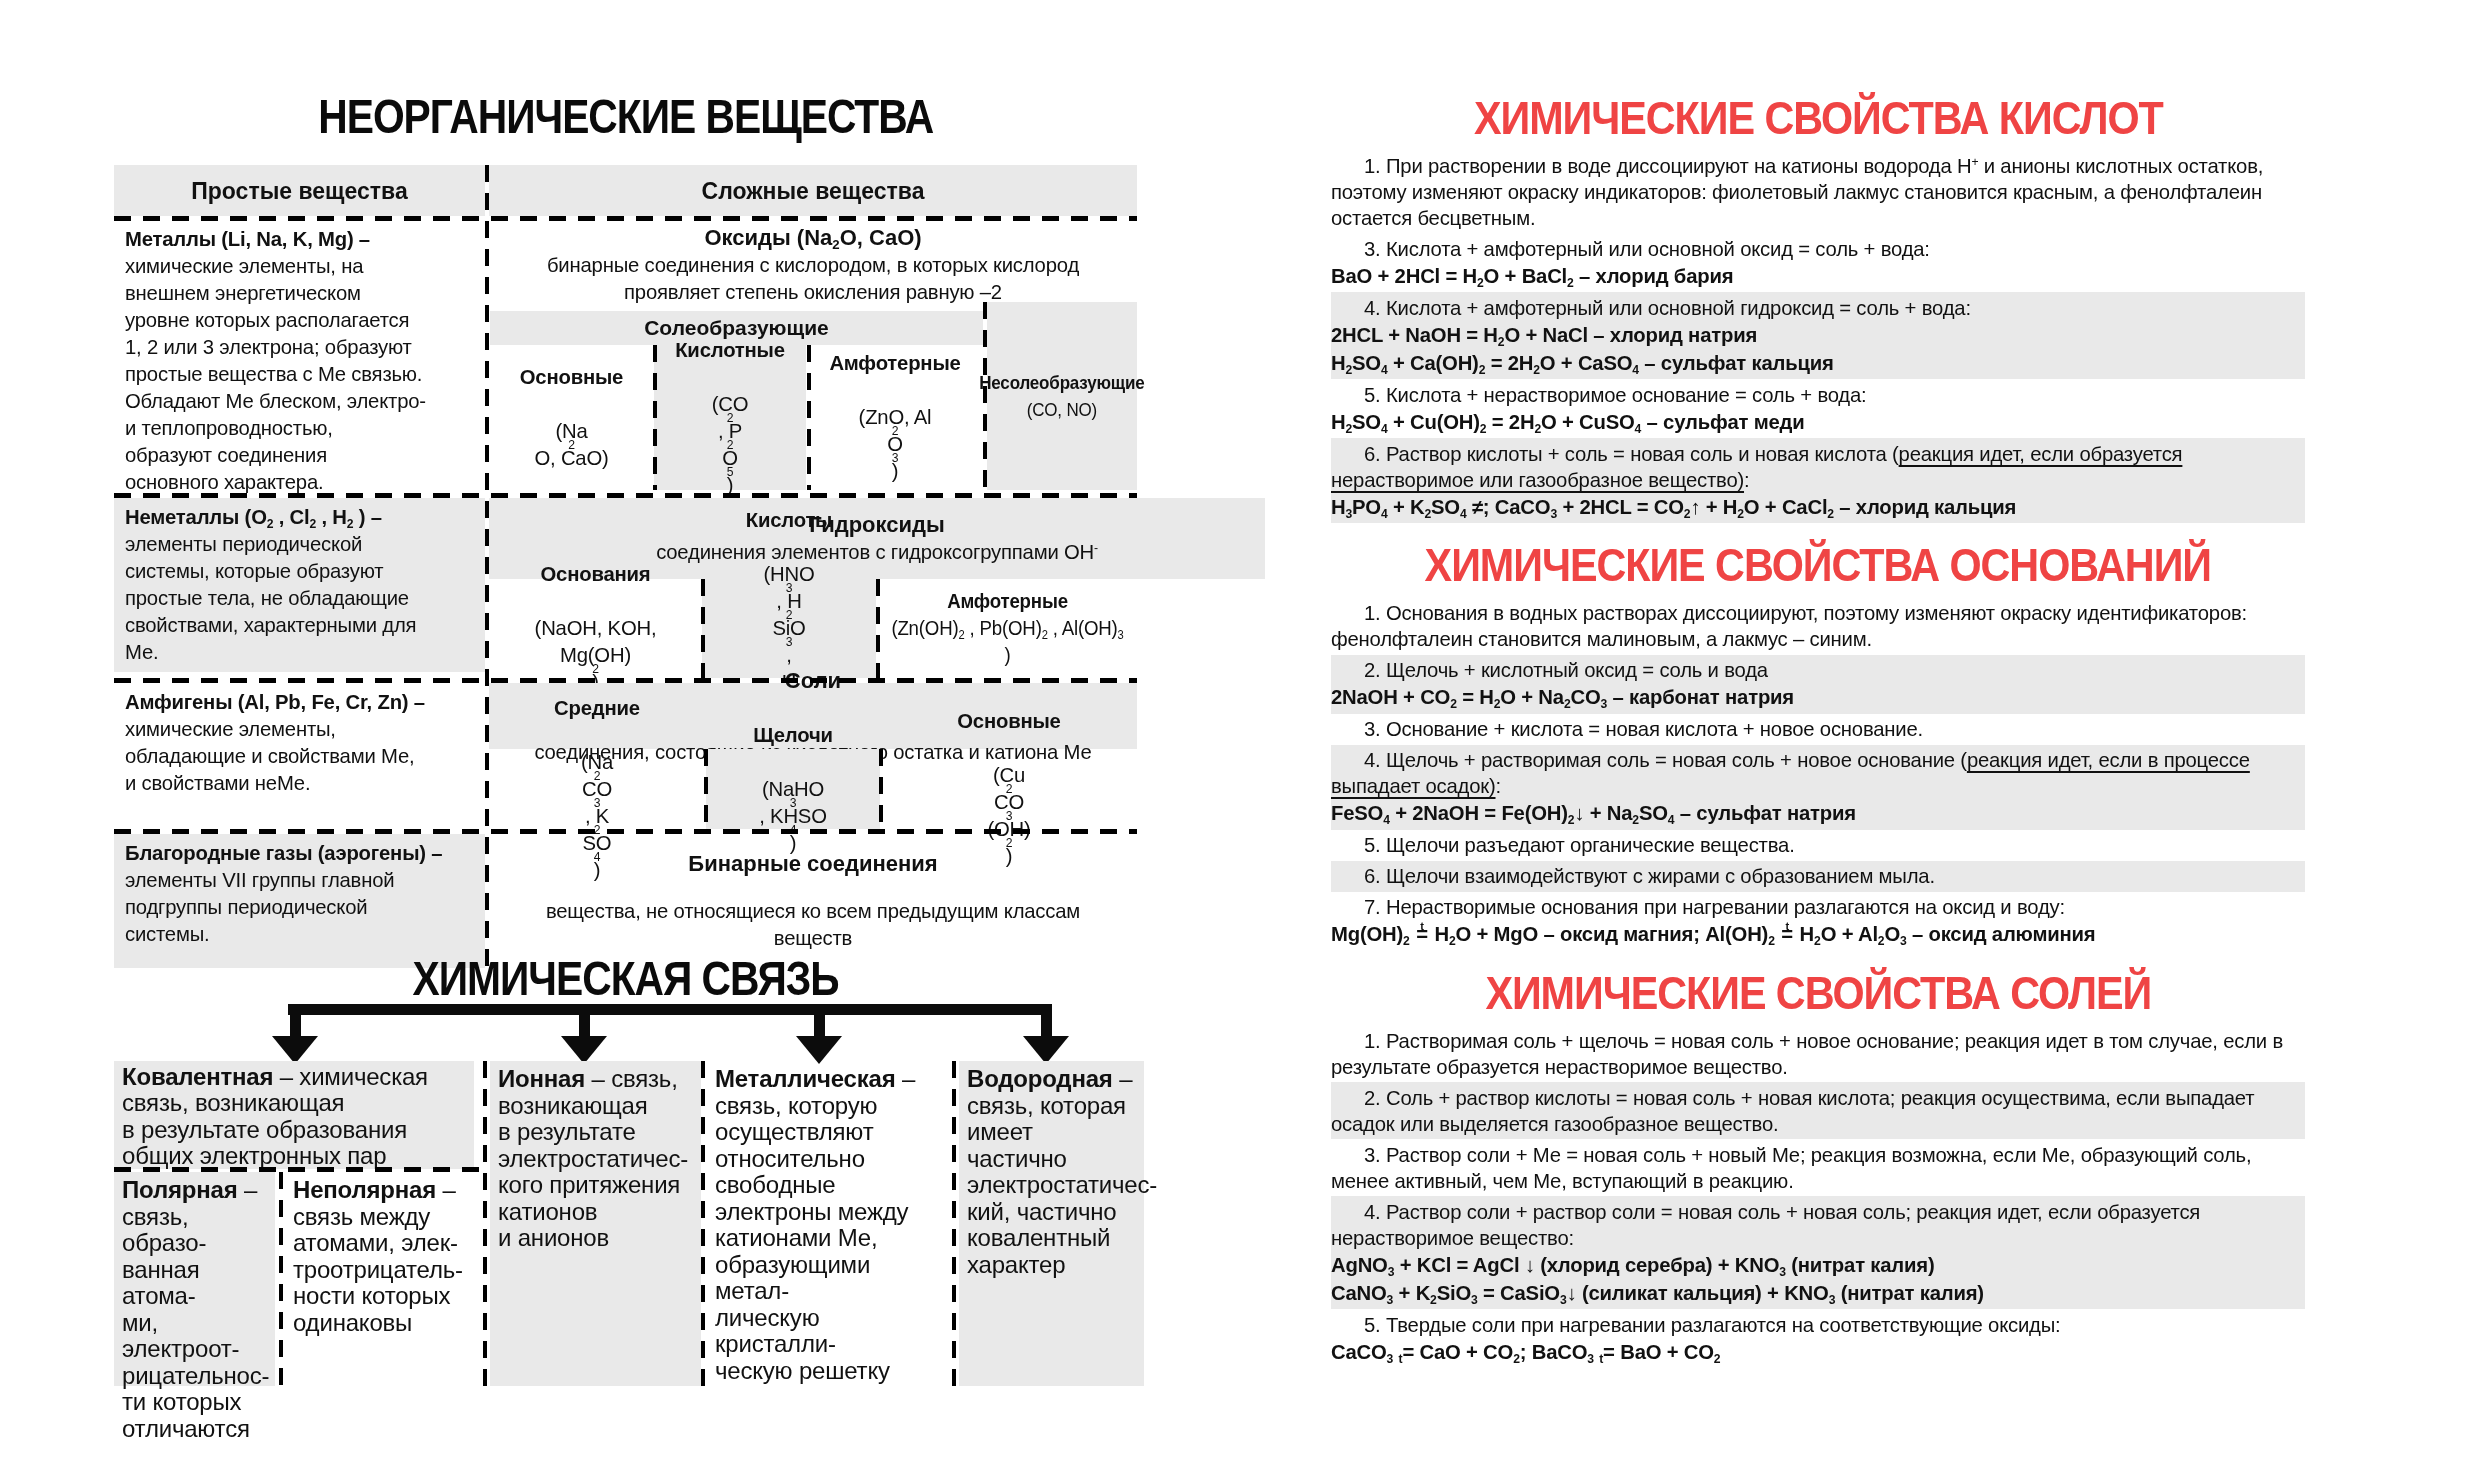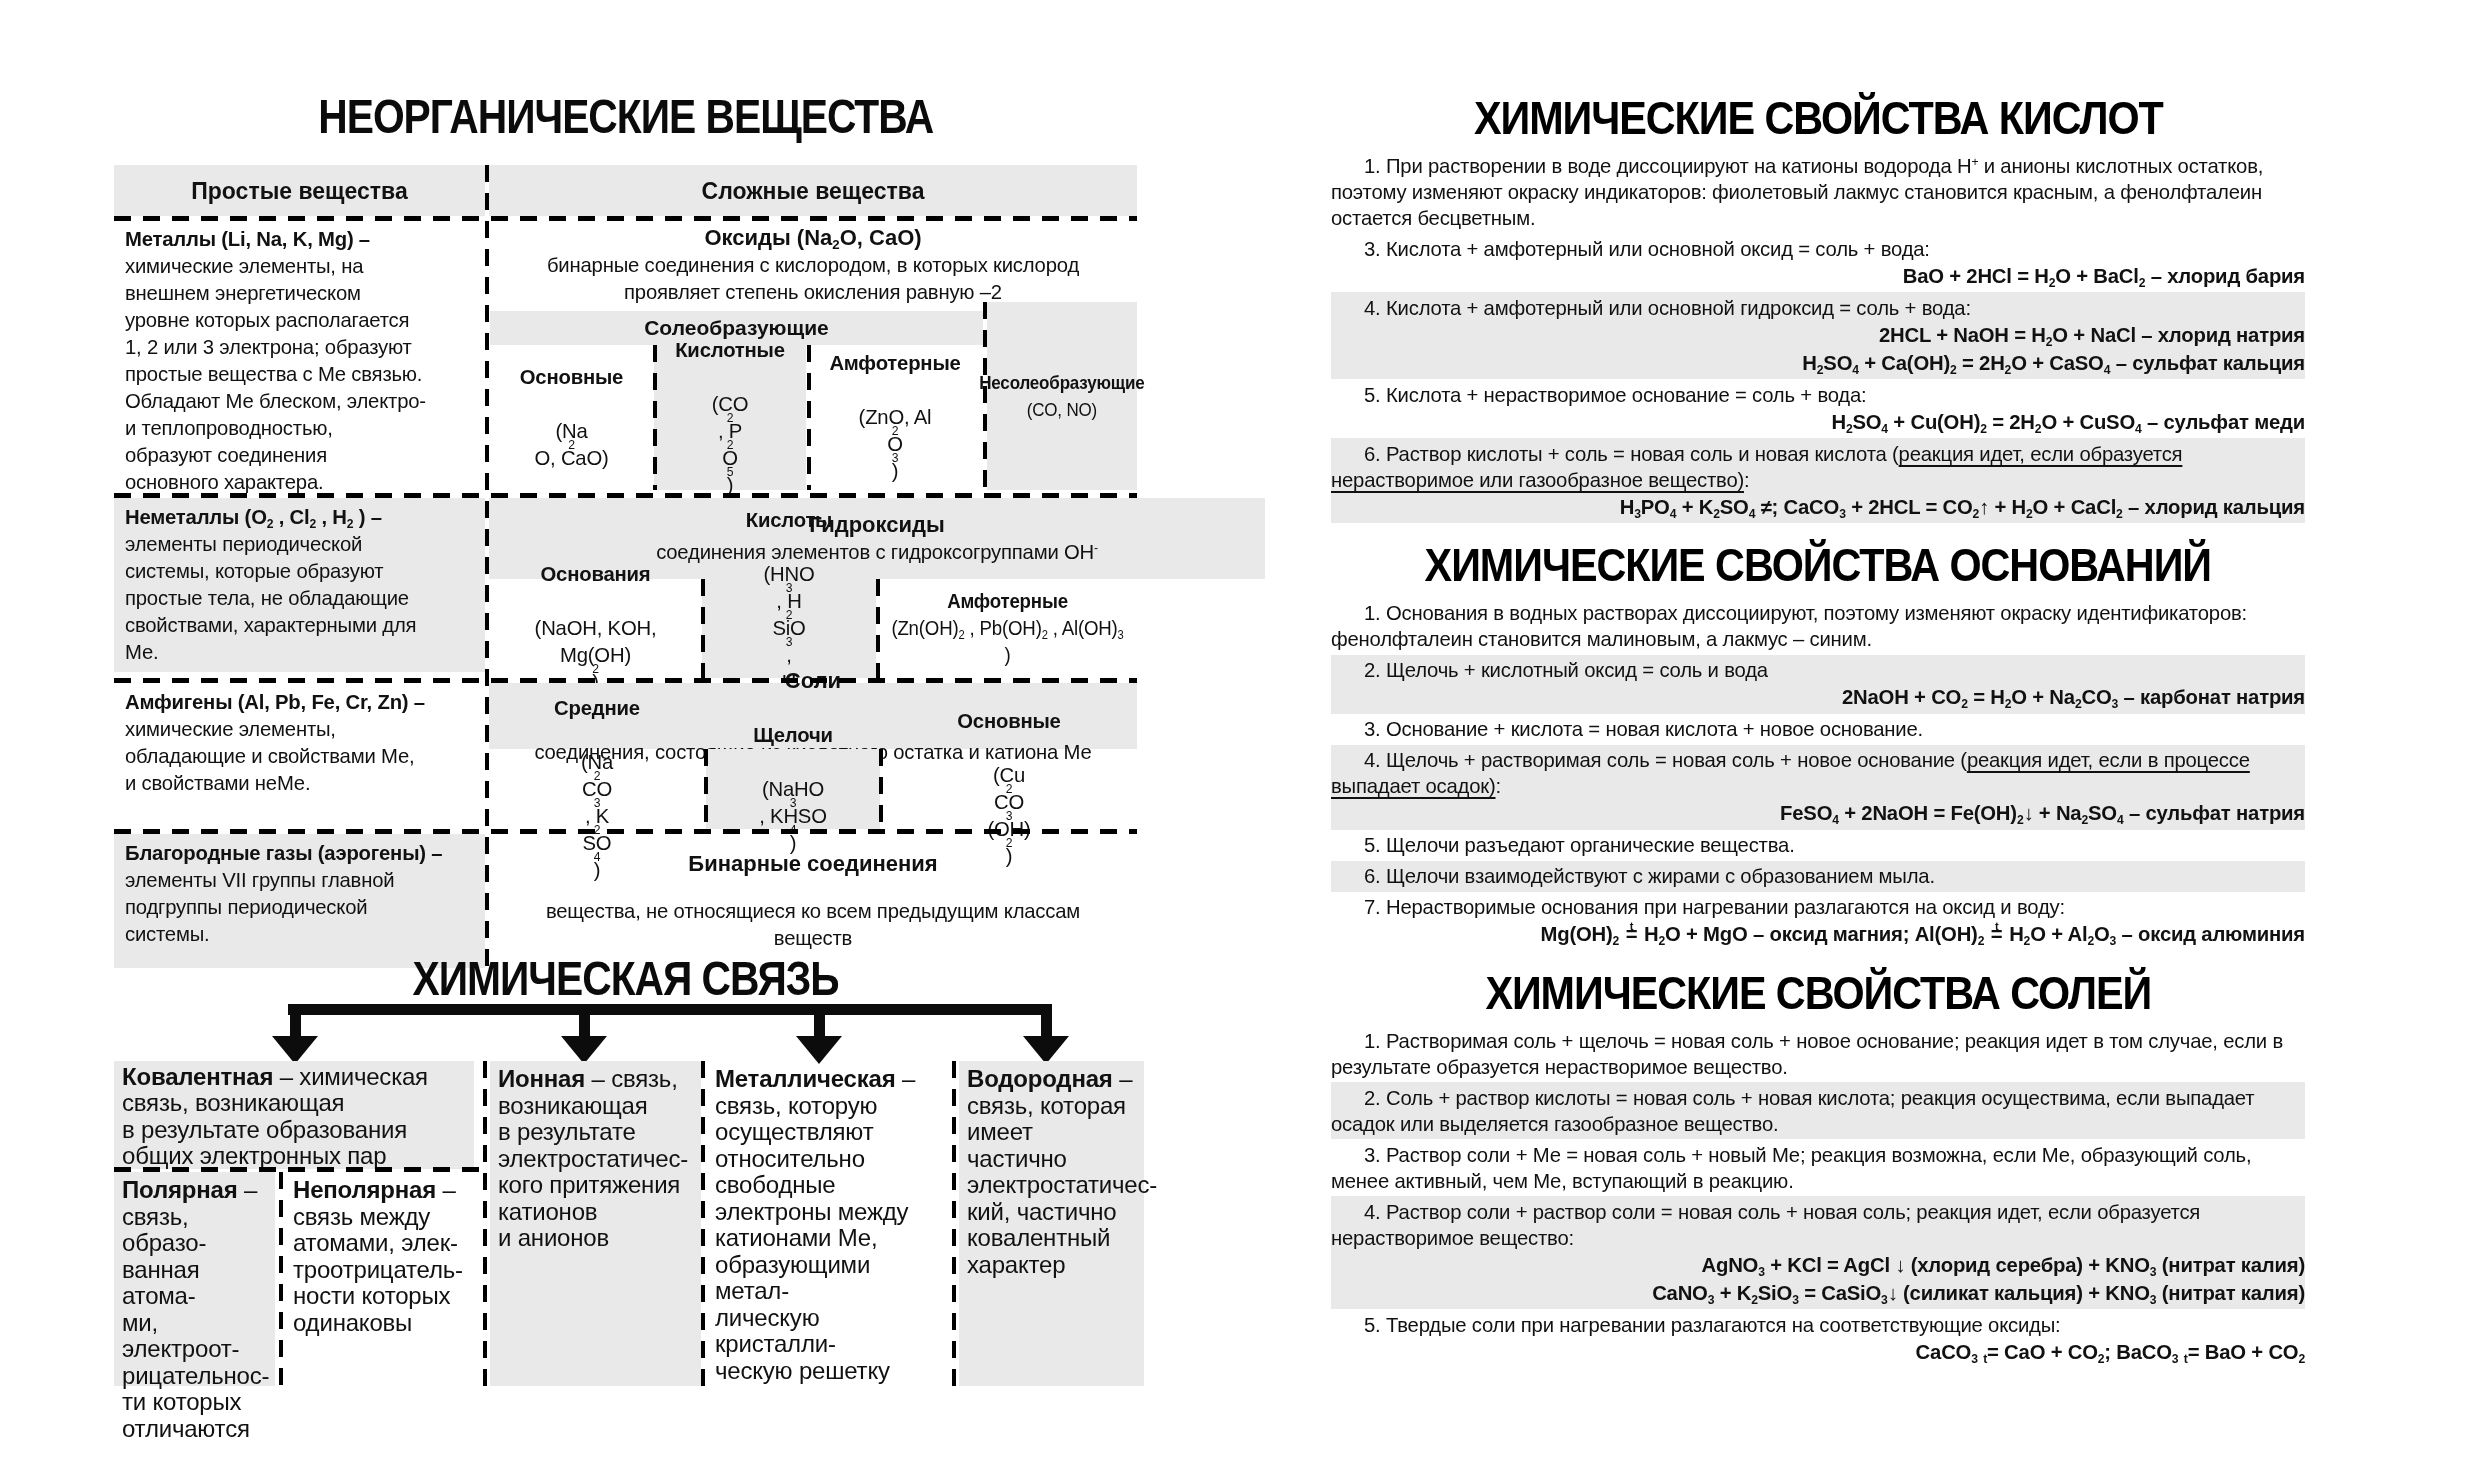--- a/index.html
+++ b/index.html
@@ -32,27 +32,27 @@
   .teq i{position:absolute;top:-.72em;left:50%;transform:translateX(-50%);
          font-size:.55em;font-style:normal;font-weight:bold;}
   .bar{position:absolute;background:#0c0c0c;}
   .arrow-stem{position:absolute;width:11px;background:#0c0c0c;}
   .arrow-head{position:absolute;width:0;height:0;border-left:23.4px solid transparent;
               border-right:23.4px solid transparent;border-top:28px solid #0c0c0c;}
   .right{position:absolute;left:1331px;top:92px;width:974px;}
   .sec{margin:0;}
   .sec + .sec{margin-top:16px;}
   .sec-title{font-weight:bold;font-size:47px;line-height:51px;text-align:center;
-             margin:0 0 7.4px 0;color:#000000;}
+             margin:0 0 7.4px 0;color:#ef4444;}
   .cond2{display:inline-block;transform:scaleX(.88);transform-origin:center;
          white-space:nowrap;letter-spacing:-1.2px;}
   .block{padding:2.5px 0;}
   .block.shade{background:var(--shade,#e9e9e9);}
   p.t{margin:0;font-size:20.3px;line-height:26px;text-indent:33px;letter-spacing:-0.2px;}
-  p.f{margin:0;font-size:20.3px;line-height:28px;font-weight:bold;text-align:right;
+  p.f{margin:0;font-size:20.3px;line-height:28px;font-weight:bold;text-align:left;
       text-indent:0;letter-spacing:-0.2px;}
 </style>
 </head>
 <body>
 
 <div class="page">
 
   <div class="big-title" style="left:114px;top:90px;width:1023px;"><span class="cond">НЕОРГАНИЧЕСКИЕ ВЕЩЕСТВА</span></div>
 
   <div class="abs" id="itable" style="left:114px;top:165px;width:1023px;height:802px;">

